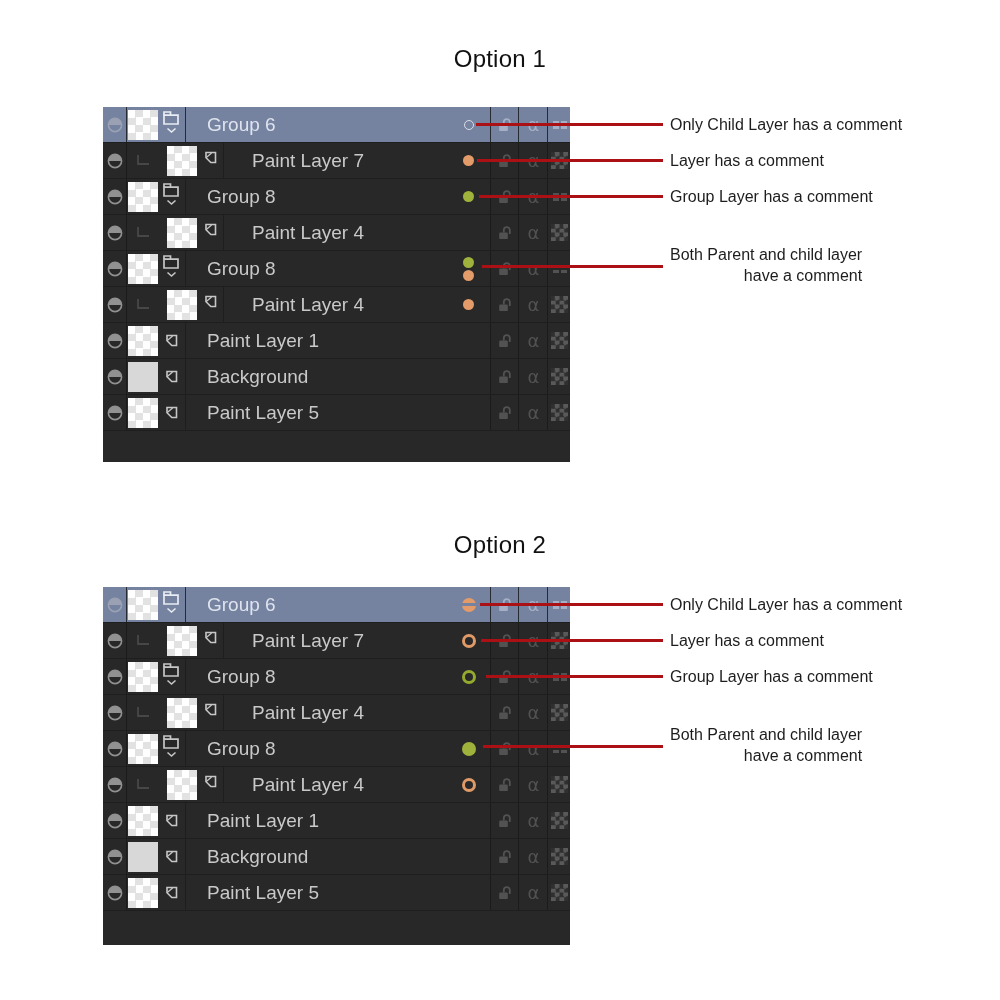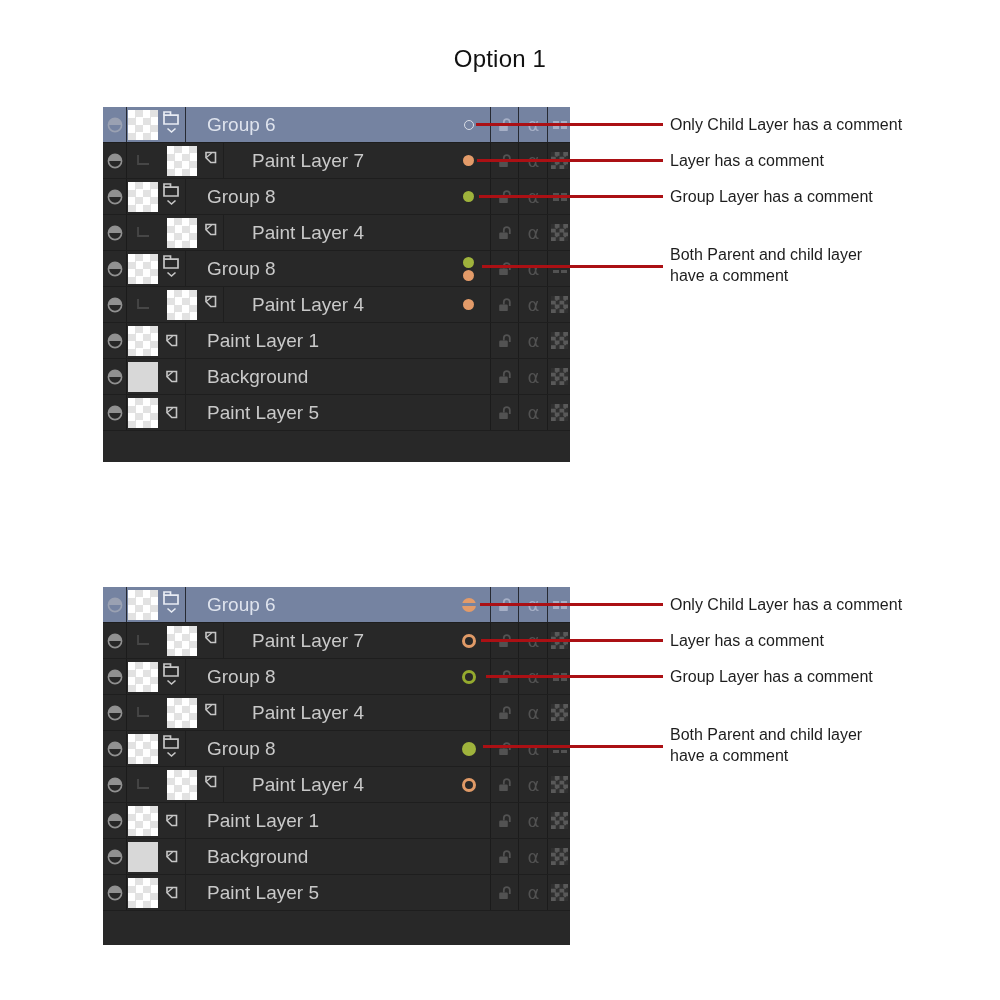--- a/index.html
+++ b/index.html
@@ -46,21 +46,21 @@
   .mk-dot{left:360px;top:12px;width:11px;height:11px;}
   .mk-dot.top{top:6px;} .mk-dot.bot{top:19px;}
   .mk-ring{left:359px;top:11px;width:14px;height:14px;border:3px solid;box-sizing:border-box;}
   .mk-fill{left:359px;top:11px;width:14px;height:14px;}
   .mk-half{left:359px;top:11px;width:14px;height:14px;background:#e39b69;}
   .mk-half::after{content:"";position:absolute;left:-1px;right:-1px;top:5px;height:3px;background:#7583A1;}
   .orange{background:#e39b69;} .green{background:#9fb33c;}
   .b-orange{border-color:#e09a67;} .b-green{border-color:#94aa2e;}
   
   .ann-line{position:absolute;height:3px;background:#ab1014;z-index:6;}
-  .ann-label{position:absolute;font-size:16px;line-height:21px;color:#1d1d1d;white-space:nowrap;z-index:6;}
+  .ann-label{position:absolute;font-size:16px;line-height:21px;color:#1d1d1d;white-space:nowrap;z-index:6;text-align:right;}
   svg{display:block;}
 </style>
 </head>
 <body>
 
 <svg width="0" height="0" style="position:absolute">
   <defs>
     <g id="i-eye">
       <circle cx="10" cy="10" r="6.6" fill="none" stroke="currentColor" stroke-width="1.6"></circle>
       <path d="M10 3.4 A6.6 6.6 0 0 1 16.6 10 H3.4 A6.6 6.6 0 0 1 10 3.4 Z" fill="currentColor"></path>
@@ -386,20 +386,21 @@
   <div class="ann-line" style="left:477px;top:159px;width:186px"></div>
   <div class="ann-label" style="left:670px;top:150px">Layer has a comment</div>
   <div class="ann-line" style="left:479px;top:195px;width:184px"></div>
   <div class="ann-label" style="left:670px;top:186px">Group Layer has a comment</div>
   <div class="ann-line" style="left:482px;top:265px;width:181px"></div>
   <div class="ann-label" style="left:670px;top:244px">
     <div>Both Parent and child layer</div>
     <div>have a comment</div>
   </div>
 
+  <div class="section-title" style="top:531px">Option 2</div>
 
   <div class="panel" style="top:587px;height:358px">
 
     <div class="row selected">
       <div class="cell eye">
           <svg width="20" height="20">
             <use href="#i-eye"></use>
           </svg>
         </div>
       <div class="thumb checker"></div>

